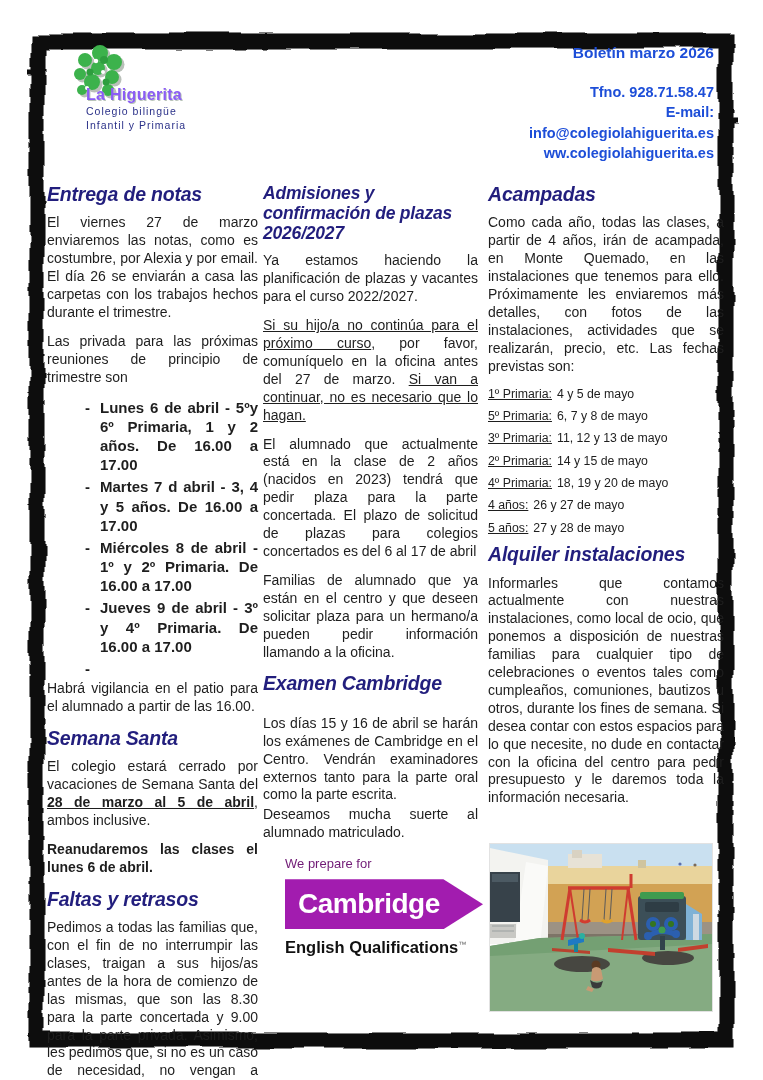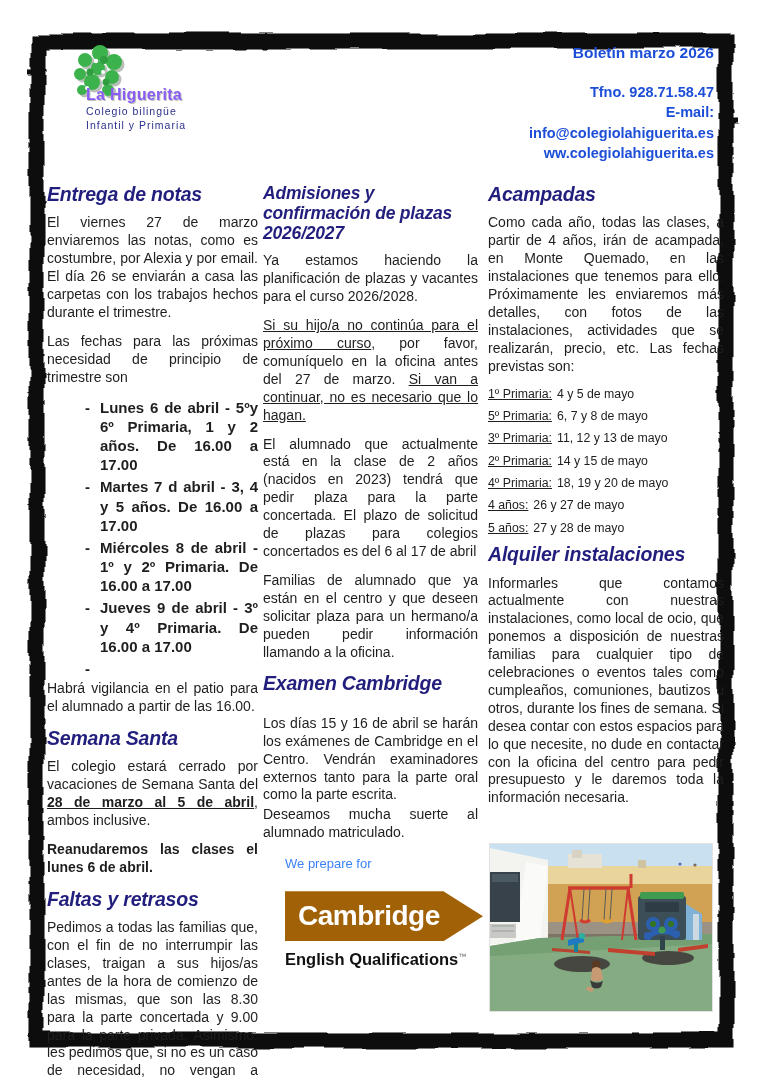--- a/index.html
+++ b/index.html
@@ -42,22 +42,22 @@
   ul.bullets li{position:relative;padding-left:15px;font-weight:700;font-size:15px;
                 line-height:1.28;text-align:justify;margin-bottom:3px;min-height:15px;}
   ul.bullets li::before{content:"-";position:absolute;left:0;top:0;}
 
   .dates{margin:4px 0 6px 0;}
   .date-row{font-size:12.3px;margin-bottom:7px;line-height:1.25;}
   .date-label{text-decoration:underline;margin-right:5px;}
 
   
   .camb{margin-top:14px;padding-left:22px;}
-  .camb-top{font-size:13px;color:#3b82f6;margin:0 0 20px 0;font-weight:400;text-align:left;}
-  .camb-arrow{width:198px;height:50px;background:#a16207;display:flex;align-items:center;
+  .camb-top{font-size:13px;color:#701a75;margin:0 0 8px 0;font-weight:400;text-align:left;}
+  .camb-arrow{width:198px;height:50px;background:#a21caf;display:flex;align-items:center;
               padding-left:13px;box-sizing:border-box;
               clip-path:polygon(0 0,80% 0,100% 50%,80% 100%,0 100%);}
   .camb-arrow span{color:#ffffff;font-size:28px;font-weight:700;letter-spacing:-.5px;}
   .camb-bottom{font-size:16.5px;font-weight:700;color:#111;margin-top:9px;text-align:left;}
   .camb-bottom sup{font-size:8px;color:#666;font-weight:400;}
 
   
   .photo{position:absolute;left:489px;top:843px;z-index:2;border:1px solid #e2e2e2;}
 </style>
 </head>
@@ -125,42 +125,42 @@
     <p class="bulletin-title">Boletín marzo 2026</p>
     <p class="contact-line">Tfno. 928.71.58.47</p>
     <p class="contact-line">E-mail:</p>
     <p class="contact-line">info@colegiolahiguerita.es</p>
     <p class="contact-line">ww.colegiolahiguerita.es</p>
   </div>
 
   <div class="col col-1">
     <h2 class="section">Entrega de notas</h2>
     <p class="body">El viernes 27 de marzo enviaremos las notas, como es costumbre, por Alexia y por email. El día 26 se enviarán a casa las carpetas con los trabajos hechos durante el trimestre.</p>
-    <p class="body">Las fechas para las próximas necesidad de principio de trimestre son</p>
+    <p class="body">Las privada para las próximas reuniones de principio de trimestre son</p>
     <ul class="bullets">
       <li>Lunes 6 de abril - 5ºy 6º Primaria, 1 y 2 años. De 16.00 a 17.00</li>
       <li>Martes 7 d abril - 3, 4 y 5 años. De 16.00 a 17.00</li>
       <li>Miércoles 8 de abril - 1º y 2º Primaria. De 16.00 a 17.00</li>
       <li>Jueves 9 de abril - 3º y 4º Primaria. De 16.00 a 17.00</li>
       <li></li>
     </ul>
     <p class="body">Habrá vigilancia en el patio para el alumnado a partir de las 16.00.</p>
 
     <h2 class="section mt">Semana Santa</h2>
     <p class="body"><span>El colegio estará cerrado por vacaciones de Semana Santa del </span><span class="b u">28 de marzo al  5 de abril</span><span>, ambos inclusive.</span></p>
     <p class="body b">Reanudaremos las clases el lunes 6 de abril.</p>
 
     <h2 class="section mt">Faltas y retrasos</h2>
     <p class="body">Pedimos a todas las familias que, con el fin de no interrumpir las clases, traigan a sus hijos/as antes de la hora de comienzo de las mismas, que son las 8.30 para la parte concertada y 9.00 para la parte privada. Asimismo, les pedimos que, si no es un caso de necesidad, no vengan a recoger al alumnado antes de la finalización del horario escolar.</p>
     <p class="body">Gracias por su colaboración.</p>
   </div>
 
   <div class="col col-2">
     <h2 class="section small-section">Admisiones y confirmación de plazas 2026/2027</h2>
-    <p class="body">Ya estamos haciendo la planificación de plazas y vacantes para el curso 2026/2028.</p>
+    <p class="body">Ya estamos haciendo la planificación de plazas y vacantes para el curso 2022/2027.</p>
     <p class="body"><span class="u">Si su hijo/a no continúa para el próximo curso</span><span>, por favor, comuníquelo en la oficina antes del 27 de marzo. </span><span class="u">Si van a continuar, no es necesario que lo hagan.</span></p>
     <p class="body">El alumnado que actualmente está en la clase de 2 años (nacidos en 2023) tendrá que pedir plaza para la parte concertada. El plazo de solicitud de plazas para colegios concertados es del 6 al 17 de abril</p>
     <p class="body">Familias de alumnado que ya están en el centro y que deseen solicitar plaza para un hermano/a pueden pedir información llamando a la oficina.</p>
 
     <h2 class="section mt-lg">Examen Cambridge</h2>
     <p class="body" style="margin-bottom:2px;margin-top:20px;">Los días 15 y 16 de abril se harán los exámenes de Cambridge en el Centro. Vendrán examinadores externos tanto para la parte oral como la parte escrita.</p>
     <p class="body">Deseamos mucha suerte al alumnado matriculado.</p>
 
     <div class="camb">
       <p class="camb-top">We prepare for</p>

